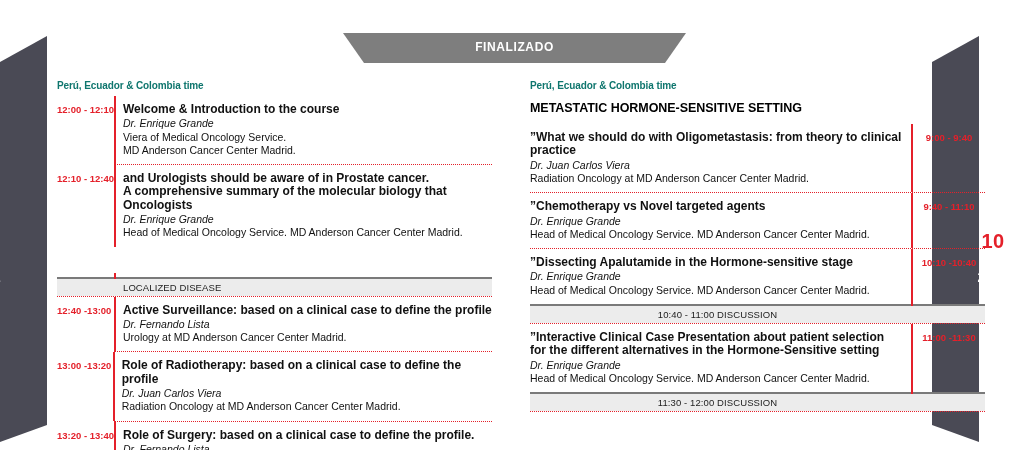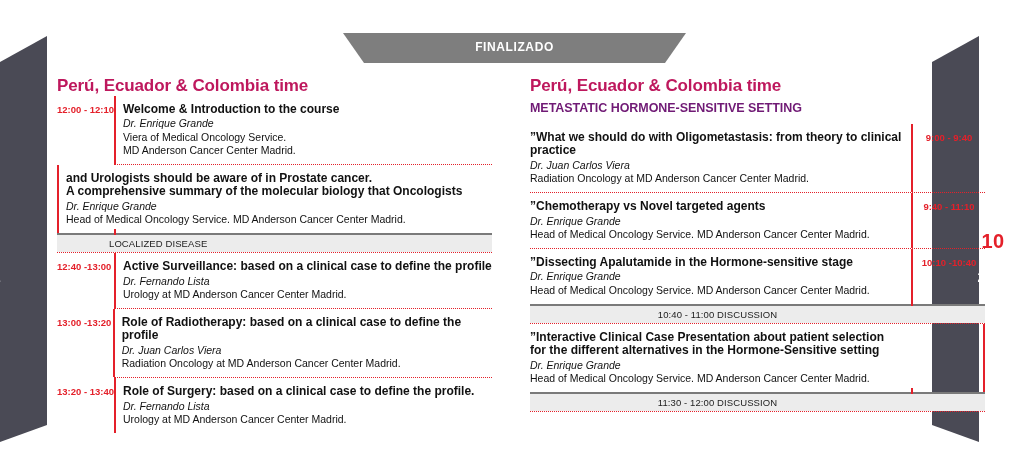--- a/index.html
+++ b/index.html
@@ -79,29 +79,29 @@
 
   
   .col {
     position: absolute;
     top: 78px;
   }
   .col.left  { left: 57px;  width: 435px; }
   .col.right { left: 530px; width: 455px; }
 
   .tz-head {
-    color: #be185d;
-    font-size: 17px;
+    color: #0f766e;
+    font-size: 10px;
     font-weight: bold;
     letter-spacing: -0.1px;
     margin: 0 0 2px 0;
     line-height: 16px;
   }
   .section-head {
-    color: #701a75;
+    color: #000000;
     font-size: 12.5px;
     font-weight: bold;
     letter-spacing: -0.05px;
     margin: 6px 0 0 0;
     line-height: 16px;
   }
 
   
   .entry {
     position: relative;
@@ -162,23 +162,24 @@
   .band {
     background: #ececec;
     border-top: 2px solid #7a7a7a;
     font-size: 9.5px;
     color: #222222;
     height: 19px;
     line-height: 17px;
     position: relative;
   }
   .band.section-label {
-    padding-left: 52px;
+    padding-left: 66px;
     text-align: left;
     letter-spacing: 0.1px;
+    margin-top: 30px;
   }
   .band.discussion {
     padding-right: 80px;
     text-align: center;
     letter-spacing: 0.1px;
   }
   .band .stub {
     position: absolute;
     width: 2px;
     background: #e4202a;
@@ -222,20 +223,21 @@
       <div class="body">
         <div class="title">Welcome &amp; Introduction to the course</div>
         <div class="speaker">Dr. Enrique Grande</div>
         <div class="affil">Viera of Medical Oncology Service.</div>
         <div class="affil">MD Anderson Cancer Center Madrid.</div>
       </div>
     </div>
     <div class="dotted"></div>
 
     <div class="entry">
+      <div class="time">12:10 - 12:40</div>
       <div class="rule"></div>
       <div class="body">
         <div class="title">and Urologists should be aware of in Prostate cancer.</div>
         <div class="title">A comprehensive summary of the molecular biology that Oncologists</div>
         <div class="speaker">Dr. Enrique Grande</div>
         <div class="affil">Head of Medical Oncology Service. MD Anderson Cancer Center Madrid.</div>
       </div>
     </div>
 
     <div class="band section-label">
@@ -322,20 +324,21 @@
     <div class="dotted"></div>
 
     <div class="entry">
       <div class="body">
         <div class="title">”Interactive Clinical Case Presentation about patient selection</div>
         <div class="title">for the different alternatives in the Hormone-Sensitive setting</div>
         <div class="speaker">Dr. Enrique Grande</div>
         <div class="affil">Head of Medical Oncology Service. MD Anderson Cancer Center Madrid.</div>
       </div>
       <div class="rule"></div>
+      <div class="time">11:00 -11:30</div>
     </div>
 
     <div class="band discussion">
       <span class="stub"></span>
       <span>11:30  - 12:00  DISCUSSION</span>
     </div>
     <div class="dotted"></div>
 
   </div>
 

